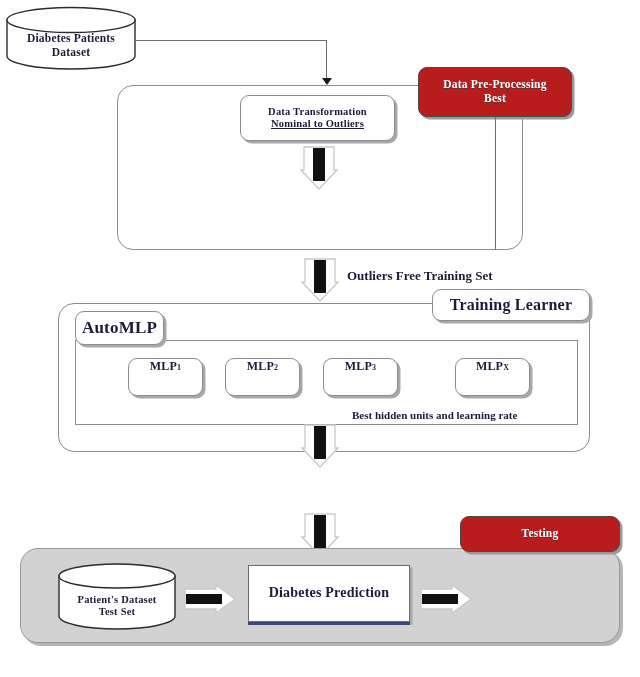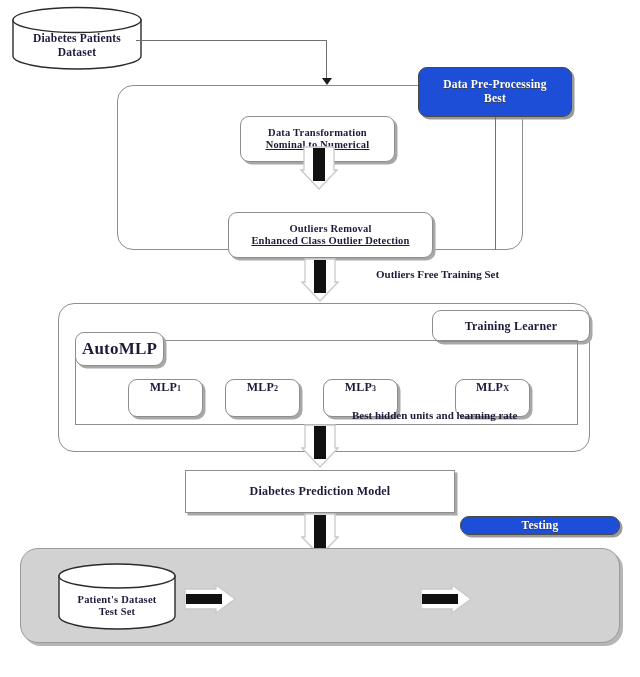--- a/index.html
+++ b/index.html
@@ -17,34 +17,33 @@
     text-align:center;color:#1d1a3a;font-weight:bold;line-height:1.18;
     letter-spacing:.2px;
   }
   .sub{font-weight:bold;text-decoration:underline;}
   .lbl{position:absolute;color:#1d1a3a;font-weight:bold;white-space:nowrap;}
 
   
   .rbox{
     background:#fff;border:1px solid #8d8d8d;border-radius:9px;
     box-shadow:2.5px 2.5px 0 0 #a8a8a8;
-    margin-top:21px;
   }
   .sqbox{
     background:#fff;border:1px solid #8d8d8d;
     box-shadow:2.5px 2.5px 0 0 #a8a8a8;
   }
   .container{
     background:transparent;border:1px solid #8d8d8d;border-radius:16px;
   }
   .container-sq{background:transparent;border:1px solid #8d8d8d;}
 
   
   .gray{
-    background:#1d4ed8;border:1px solid #4a4a4a;border-radius:9px;
+    background:#b91c1c;border:1px solid #4a4a4a;border-radius:9px;
     box-shadow:2.5px 2.5px 0 0 #9a9a9a;
   }
   .gray .txt{color:#ffffff;text-shadow:0 1px 0 #3d3d3d;}
 
   
   .panel{
     background:#d2d2d2;border:1px solid #9a9a9a;border-radius:18px;
     box-shadow:3px 3px 0 0 #b5b5b5;
   }
 
@@ -66,21 +65,21 @@
   
   .fatarrow{position:absolute;}
   
   .rightarrow{position:absolute;}
 </style>
 </head>
 <body>
 
 <div class="stage">
 
-  <div class="cyl node" style="left:11px;top:6px;width:132px;height:64px;text-decoration:underline;">
+  <div class="cyl node" style="left:5px;top:6px;width:132px;height:64px;text-decoration:underline;">
     <svg width="132" height="64" viewBox="0 0 132 64">
       <path d="M2,14 L2,50 A64,13 0 0 0 130,50 L130,14 Z" fill="#ffffff" stroke="#2b2b2b" stroke-width="1.4"></path>
       <ellipse cx="66" cy="14" rx="64" ry="12.5" fill="#ffffff" stroke="#2b2b2b" stroke-width="1.4"></ellipse>
     </svg>
     <div class="txt" style="font-size:11.5px;padding-top:8px;">
       <span>Diabetes Patients</span>
       <span>Dataset</span>
     </div>
   </div>
 
@@ -95,50 +94,44 @@
       <span>Data Pre-Processing</span>
       <span>Best</span>
     </div>
   </div>
 
   <div class="line vline" style="left:495px;top:117px;height:133px;"></div>
 
   <div class="node rbox" style="left:240px;top:95px;width:155px;height:46px;">
     <div class="txt" style="font-size:10.5px;">
       <span>Data Transformation</span>
-      <span class="sub">Nominal to Numerical</span>
+      <span class="sub">Nominal to Outliers</span>
     </div>
   </div>
 
   <div class="fatarrow" style="left:300px;top:146px;width:38px;height:44px;">
     <svg width="38" height="44" viewBox="0 0 38 44">
       <path d="M4,1 L34,1 L34,24 L37,24 L19,43 L1,24 L4,24 Z" fill="#ffffff" stroke="#c9c9c9" stroke-width="1.3"></path>
       <rect x="13" y="2" width="12" height="33" fill="#111111"></rect>
     </svg>
   </div>
 
-  <div class="node rbox" style="left:228px;top:191px;width:205px;height:46px;">
-    <div class="txt" style="font-size:10.5px;">
-      <span>Outliers Removal</span>
-      <span class="sub">Enhanced Class Outlier Detection</span>
-    </div>
-  </div>
 
   <div class="fatarrow" style="left:301px;top:258px;width:38px;height:44px;">
     <svg width="38" height="44" viewBox="0 0 38 44">
       <path d="M4,1 L34,1 L34,24 L37,24 L19,43 L1,24 L4,24 Z" fill="#ffffff" stroke="#c9c9c9" stroke-width="1.3"></path>
       <rect x="13" y="2" width="12" height="33" fill="#111111"></rect>
     </svg>
   </div>
-  <div class="lbl" style="left:347px;top:268px;font-size:11px;margin-left:29px;">Outliers Free  Training Set</div>
+  <div class="lbl" style="left:347px;top:268px;font-size:13px;">Outliers Free  Training Set</div>
 
   <div class="node container" style="left:58px;top:303px;width:532px;height:149px;"></div>
 
   <div class="node rbox" style="left:432px;top:289px;width:158px;height:32px;">
-    <div class="txt" style="font-size:12px;">
+    <div class="txt" style="font-size:16px;">
       <span>Training Learner</span>
     </div>
   </div>
 
   <div class="node container-sq" style="left:75px;top:340px;width:503px;height:85px;"></div>
 
   <div class="node rbox" style="left:75px;top:311px;width:89px;height:34px;">
     <div class="txt" style="font-size:17px;">
       <span>AutoMLP</span>
     </div>
@@ -171,36 +164,31 @@
 
   <div class="lbl" style="left:352px;top:409px;font-size:11px;">Best hidden units and learning rate</div>
 
   <div class="fatarrow" style="left:301px;top:424px;width:38px;height:44px;">
     <svg width="38" height="44" viewBox="0 0 38 44">
       <path d="M4,1 L34,1 L34,24 L37,24 L19,43 L1,24 L4,24 Z" fill="#ffffff" stroke="#c9c9c9" stroke-width="1.3"></path>
       <rect x="13" y="2" width="12" height="33" fill="#111111"></rect>
     </svg>
   </div>
 
-  <div class="node sqbox" style="left:185px;top:470px;width:270px;height:43px;">
-    <div class="txt" style="font-size:12px;">
-      <span>Diabetes Prediction Model</span>
-    </div>
-  </div>
 
   <div class="fatarrow" style="left:301px;top:513px;width:38px;height:44px;">
     <svg width="38" height="44" viewBox="0 0 38 44">
       <path d="M4,1 L34,1 L34,24 L37,24 L19,43 L1,24 L4,24 Z" fill="#ffffff" stroke="#c9c9c9" stroke-width="1.3"></path>
       <rect x="13" y="2" width="12" height="33" fill="#111111"></rect>
     </svg>
   </div>
 
   <div class="node panel" style="left:20px;top:548px;width:600px;height:95px;"></div>
 
-  <div class="node gray" style="left:460px;top:516px;width:160px;height:19px;">
+  <div class="node gray" style="left:460px;top:516px;width:160px;height:36px;">
     <div class="txt" style="font-size:11.5px;">
       <span>Testing</span>
     </div>
   </div>
 
   <div class="cyl node" style="left:57px;top:563px;width:120px;height:68px;">
     <svg width="120" height="68" viewBox="0 0 120 68">
       <path d="M2,13 L2,53 A58,13 0 0 0 118,53 L118,13 Z" fill="#ffffff" stroke="#2b2b2b" stroke-width="1.4"></path>
       <ellipse cx="60" cy="13" rx="58" ry="12" fill="#ffffff" stroke="#2b2b2b" stroke-width="1.4"></ellipse>
     </svg>
@@ -210,20 +198,25 @@
     </div>
   </div>
 
   <div class="rightarrow" style="left:184px;top:583px;width:52px;height:32px;">
     <svg width="52" height="32" viewBox="0 0 52 32">
       <path d="M1,6 L32,6 L32,2 L51,16 L32,30 L32,26 L1,26 Z" fill="#ffffff" stroke="#c9c9c9" stroke-width="1.3"></path>
       <rect x="2" y="11" width="36" height="10" fill="#111111"></rect>
     </svg>
   </div>
 
+  <div class="node sqbox" style="left:248px;top:565px;width:162px;height:57px;border:1px solid #6b6b6b;box-shadow:0 3px 0 0 #3a4a7a, 2.5px 2.5px 0 0 #a8a8a8;">
+    <div class="txt" style="font-size:14px;">
+      <span>Diabetes Prediction</span>
+    </div>
+  </div>
 
   <div class="rightarrow" style="left:420px;top:583px;width:52px;height:32px;">
     <svg width="52" height="32" viewBox="0 0 52 32">
       <path d="M1,6 L32,6 L32,2 L51,16 L32,30 L32,26 L1,26 Z" fill="#ffffff" stroke="#c9c9c9" stroke-width="1.3"></path>
       <rect x="2" y="11" width="36" height="10" fill="#111111"></rect>
     </svg>
   </div>
 
 
 </div>

